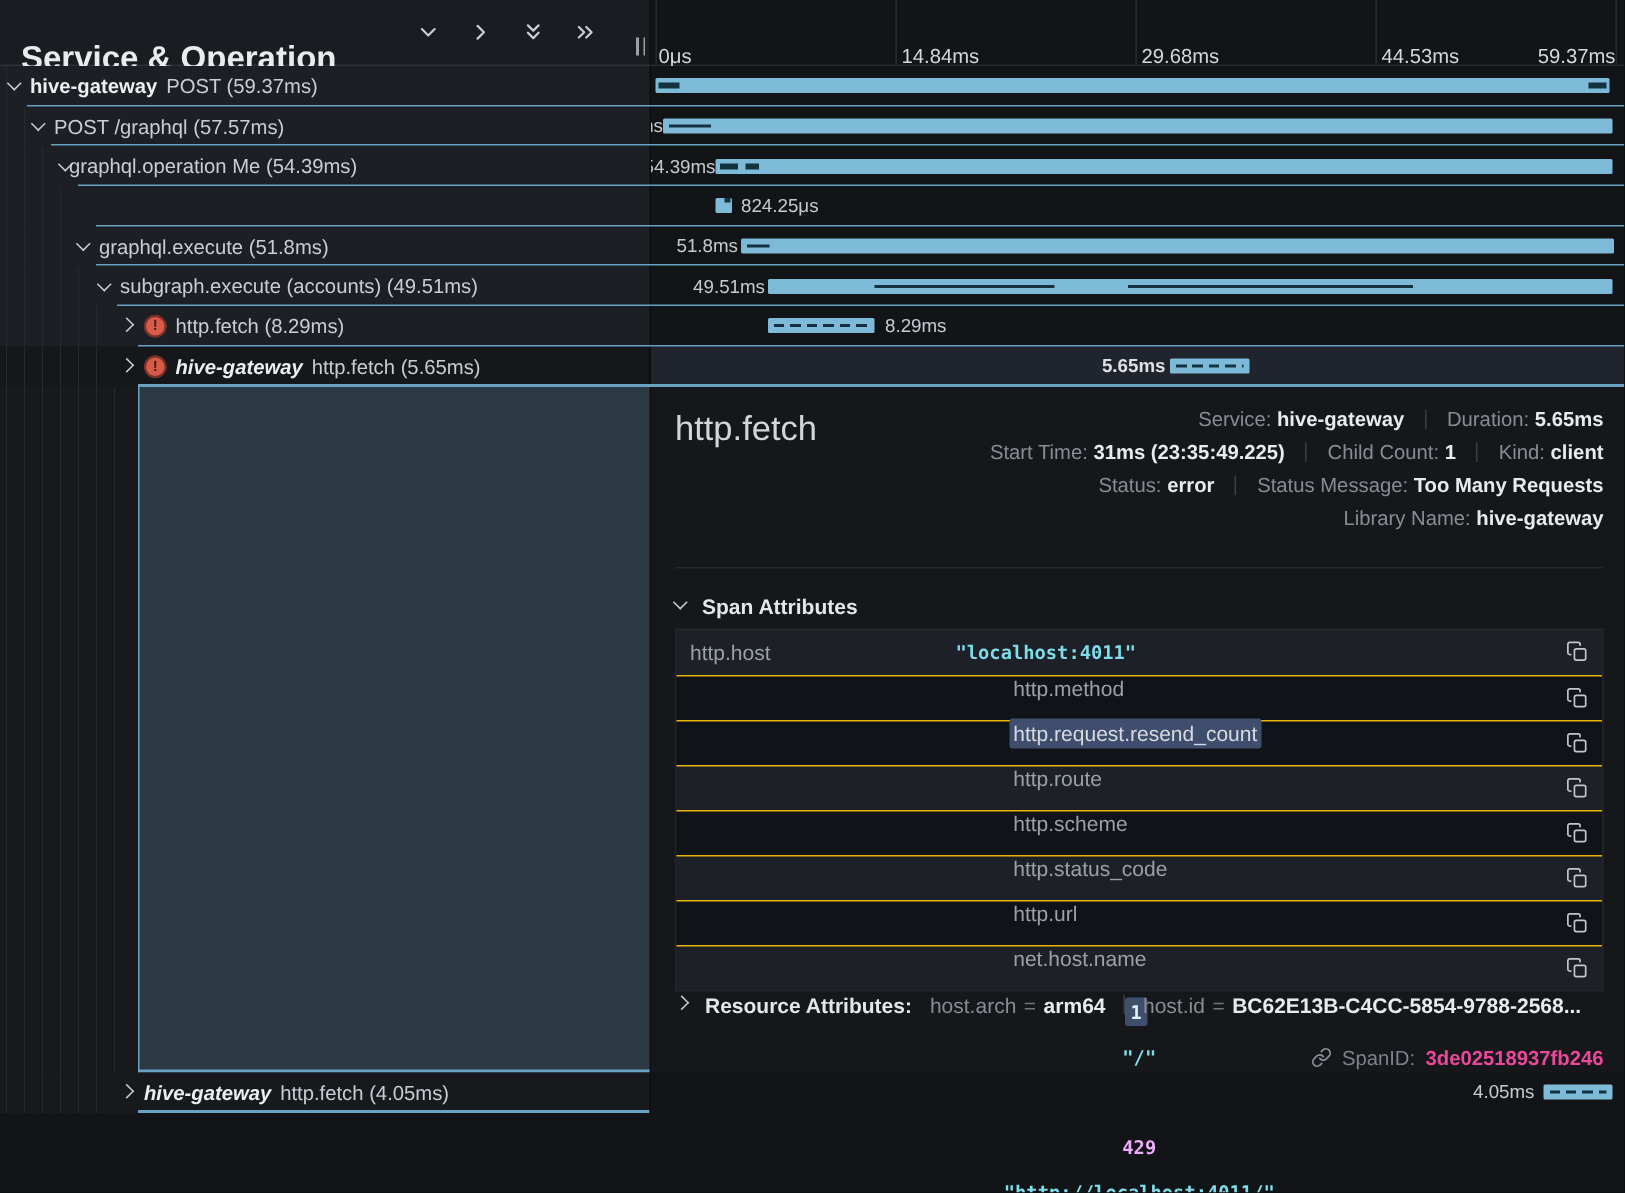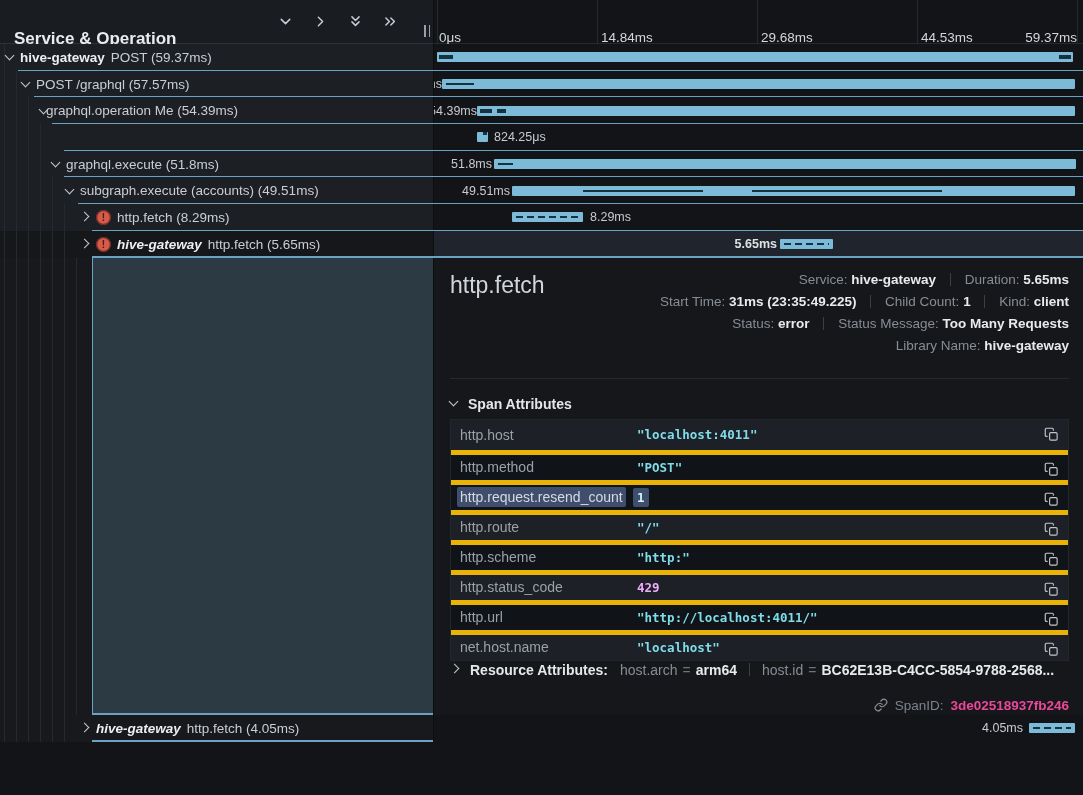--- a/index.html
+++ b/index.html
@@ -9,21 +9,21 @@
     position:relative; width:1083px; height:795px; overflow:hidden;
     background:#121418; color:#c9ced5; font-size:13.5px;
   }
   
   .hdr { display:flex; height:44px; }
   .hdr-left {
     position:relative; width:434px; background:#191c20;
     border-bottom:1px solid #2e3237; border-right:1px solid #0b0d0f;
     display:flex; align-items:center; padding:0 20px 0 14px;
   }
-  .hdr-title { font-size:17px; font-weight:700; color:#e9ebee; flex:1;margin-top:35px; }
+  .hdr-title { font-size:22px; font-weight:700; color:#e9ebee; flex:1;margin-top:35px; }
   .hdr-icons { display:flex; gap:18px; align-items:center; margin-right:14px; }
   .hicon { width:17px; height:17px; cursor:pointer; display:block; }
   .hicon svg { display:block; width:100%; height:100%; stroke:#c9cdd4; stroke-width:2.1; fill:none; stroke-linecap:round; stroke-linejoin:round; }
   .drag-handle { position:absolute; right:3px; top:25px; display:flex; gap:3px; cursor:col-resize; }
   .drag-handle i { display:block; width:1.5px; height:12px; background:#9aa0a7; }
   .hdr-right {
     position:relative; width:649px; background:#121418;
     border-bottom:1px solid #26292e;
   }
   .grid {
@@ -90,21 +90,21 @@
   .mv { color:#e8eaed; font-weight:700; }
   .sep { display:inline-block; width:1px; height:13px; background:#3a3f46; margin:0 10px; vertical-align:-2px; }
   .attrs-hr { position:absolute; left:16px; right:14px; top:120px; height:1px; background:#26292b; }
   .attrs-head { position:absolute; left:16px; top:138px; display:flex; align-items:center; gap:8px;
     font-size:14px; font-weight:700; color:#e4e7ea; cursor:pointer; }
   .attrs-head .chev { position:static; margin-top:0; }
   .attr-table { position:absolute; left:16px; right:14px; top:161px; border:1px solid #23262b; }
   .arow { position:relative; height:30px; display:flex; align-items:center; cursor:default; }
   .arow.light { background:#1d2026; }
   .arow.dark { background:#101317; }
-  .arow + .arow { border-top:5px solid #eab308; }
+  .arow + .arow { border-top:1px solid #eab308;flex-direction:column; }
   .akey { color:#9aa1a8; font-size:14px; padding-left:9px; width:186px; flex:0 0 186px; white-space:nowrap; }
   .aval { font-family:"DejaVu Sans Mono", monospace; font-size:12.5px; font-weight:700; white-space:nowrap; }
   .aval.string { color:#7fdce9; }
   .aval.number { color:#f0abfc; }
   .ksel { background:#404e6e; color:#d6dae2; padding:2px 3px; border-radius:2px; margin-left:-3px; }
   .vsel { background:#404e6e; color:#d8f4fa; padding:2px 4px; border-radius:2px; margin-left:-4px; }
   .copy { position:absolute; right:9px; top:7px; width:15px; height:15px; cursor:pointer; }
   .copy svg { display:block; width:100%; height:100%; stroke:#c3c7cd; stroke-width:1.8; fill:none; stroke-linecap:round; stroke-linejoin:round; }
   .resource { position:absolute; left:16px; right:14px; top:404px; display:flex; align-items:center;
     font-size:14px; white-space:nowrap; overflow:hidden; cursor:pointer; }

